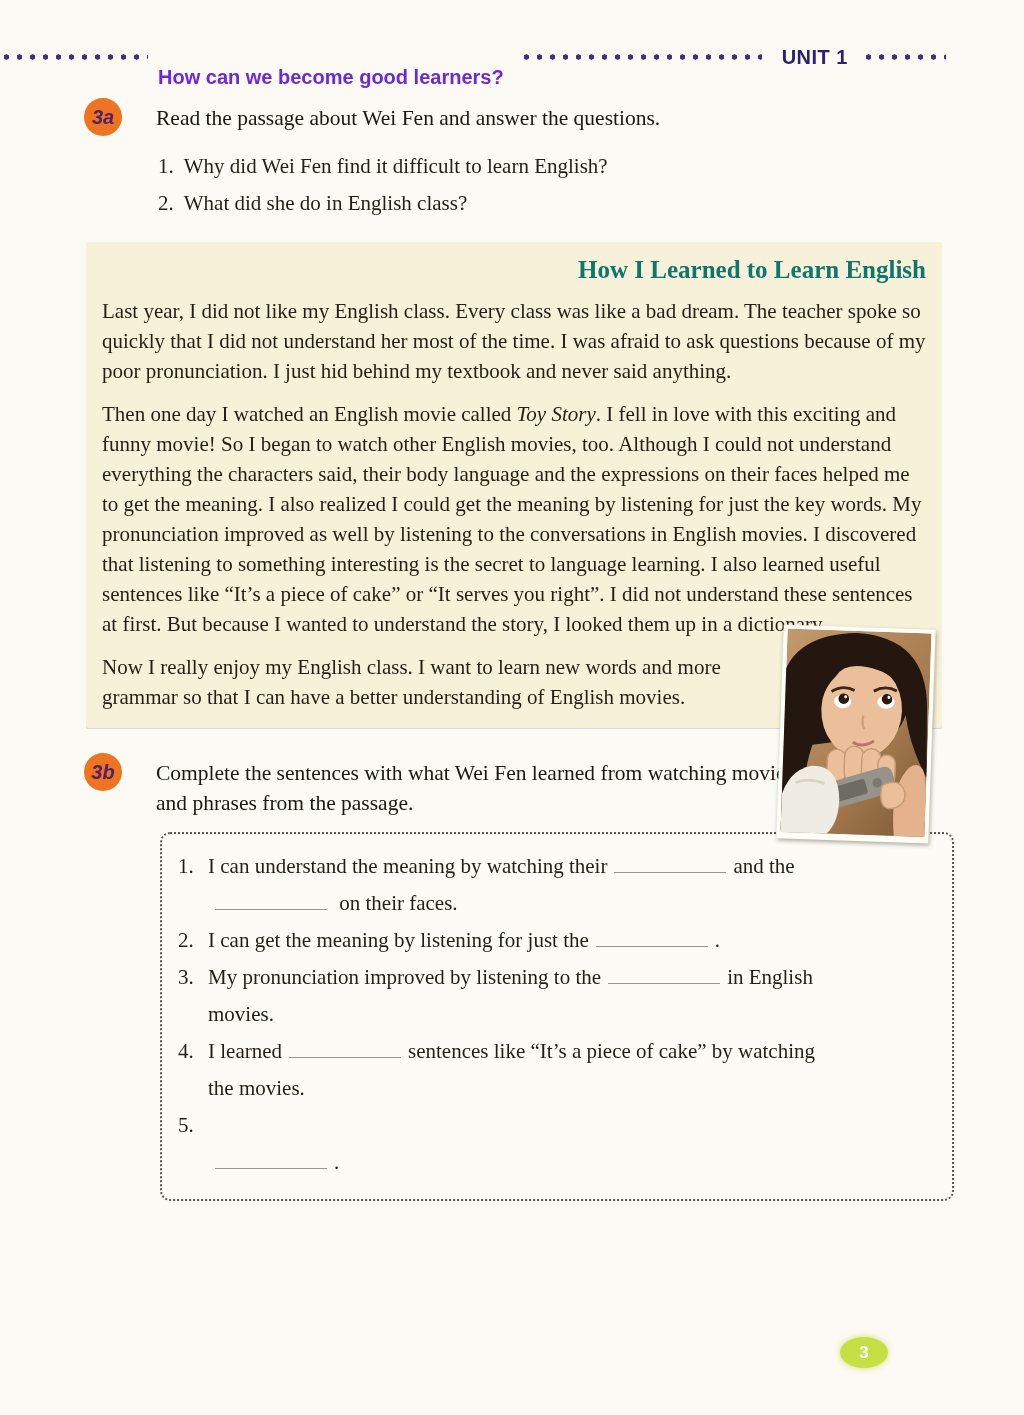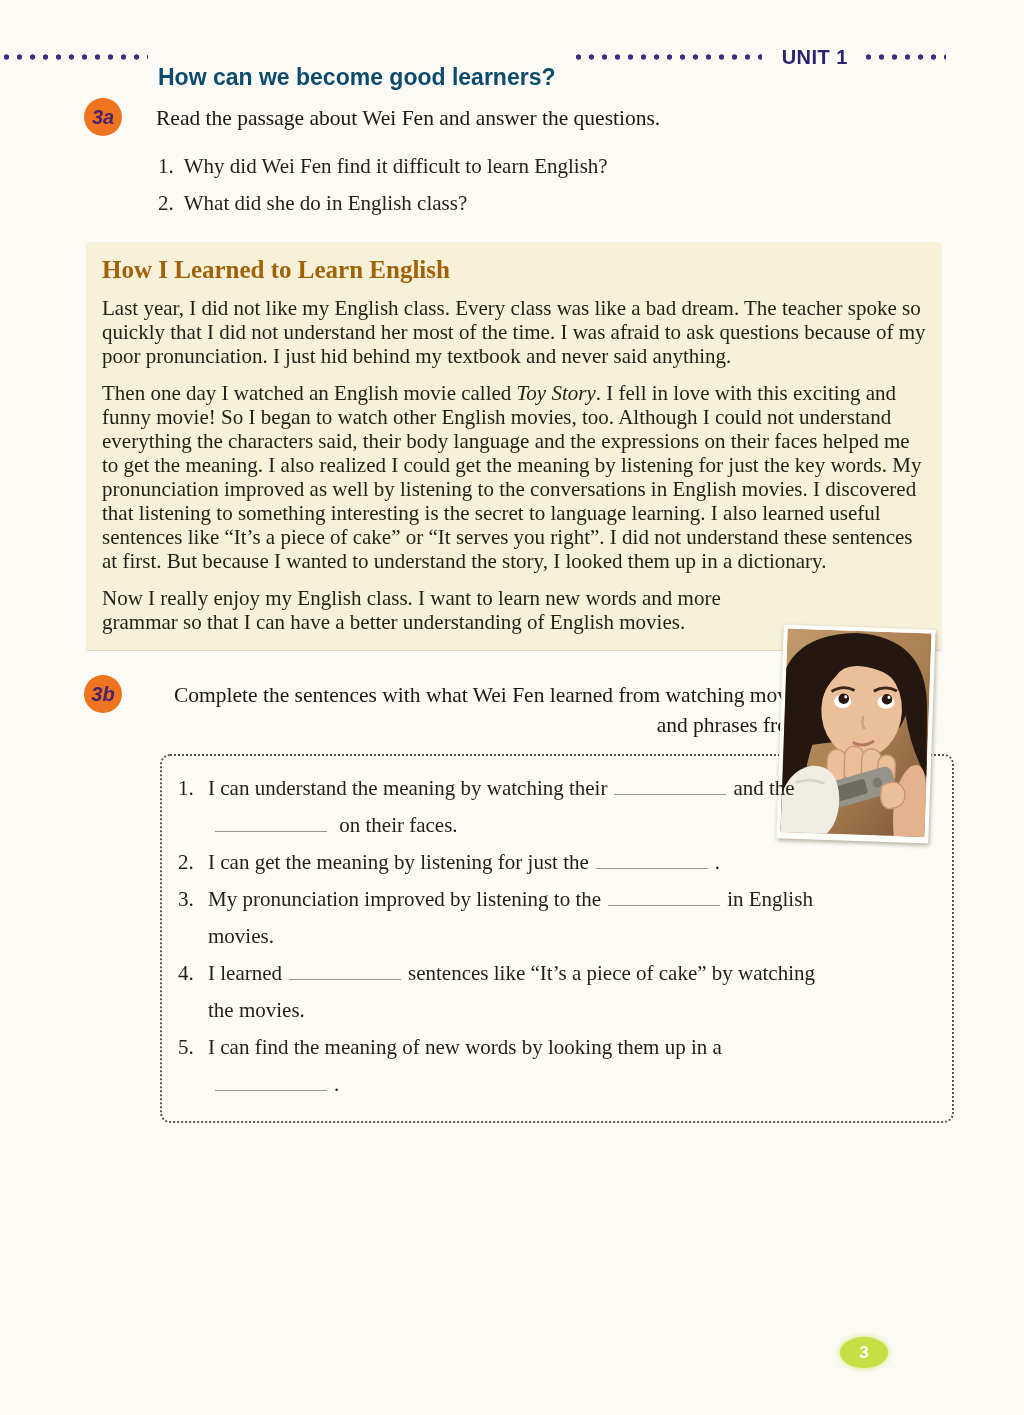--- a/index.html
+++ b/index.html
@@ -25,43 +25,42 @@
     background-image: radial-gradient(circle, #3d2d84 2.4px, rgba(0,0,0,0) 2.9px);
     background-size: 13px 10px;
     background-position: left center;
     background-repeat: repeat-x;
   }
   .dots-left  { width: 148px; }
   .dots-mid   { flex: 1; margin: 0 6px; }
   .dots-right { width: 84px; }
   .header-title {
     font-family: "Liberation Sans", sans-serif;
-    font-size: 23px;
+    font-size: 20px;
     font-weight: 600;
-    color: #0c4a6e;
+    color: #6d28d9;
     padding: 0 10px;
     white-space: nowrap;
     margin-top: 40px;
   }
   .unit-label {
     font-family: "Liberation Sans", sans-serif;
     font-size: 20px;
     font-weight: 800;
     color: #2c2270;
     letter-spacing: 0.5px;
     padding: 0 14px;
     white-space: nowrap;
   }
 
   
   .section-row {
     display: flex;
     align-items: flex-start;
     margin-left: 84px;
-    text-align: right;
   }
   .badge {
     flex: 0 0 38px;
     width: 38px; height: 38px;
     border-radius: 50%;
     background: #ee7420;
     color: #4d2368;
     font-family: "Liberation Sans", sans-serif;
     font-weight: 800;
     font-style: italic;
@@ -87,29 +86,29 @@
   
   .passage {
     position: relative;
     margin: 20px 82px 0 86px;
     background: #f6f1d8;
     padding: 8px 16px 16px 16px;
     border-radius: 2px;
     box-shadow: 0 1px 0 rgba(120,110,80,0.25);
   }
   .passage-title {
-    text-align: left;
+    text-align: right;
     font-weight: 700;
     font-size: 25px;
     margin: 6px 0 12px 0;
-    color: #a16207;
+    color: #0f766e;
   }
   .passage p {
     font-size: 21px;
-    line-height: 24px;
+    line-height: 30px;
     text-align: left;
   }
   .passage p + p { margin-top: 13px; }
   .narrow { width: 650px; }
   .movie-title { font-style: italic; }
 
   
   .photo-frame {
     position: absolute;
     top: 385px;
@@ -278,18 +277,18 @@
     <span>My pronunciation improved by listening to the</span><span class="blank"></span><span>in English</span><br>
     <span>movies.</span>
   </div>
   <div class="item">
     <span class="i-num">4.</span>
     <span>I learned</span><span class="blank"></span><span>sentences like “It’s a piece of cake” by watching</span><br>
     <span>the movies.</span>
   </div>
   <div class="item">
     <span class="i-num">5.</span>
-    <span>I can find the meaning of new words by looking them up in a</span><br>
+    <br>
     <span class="blank"></span><span>.</span>
   </div>
 </div>
 
 <div class="page-pill">3</div>
 
 </body></html>

